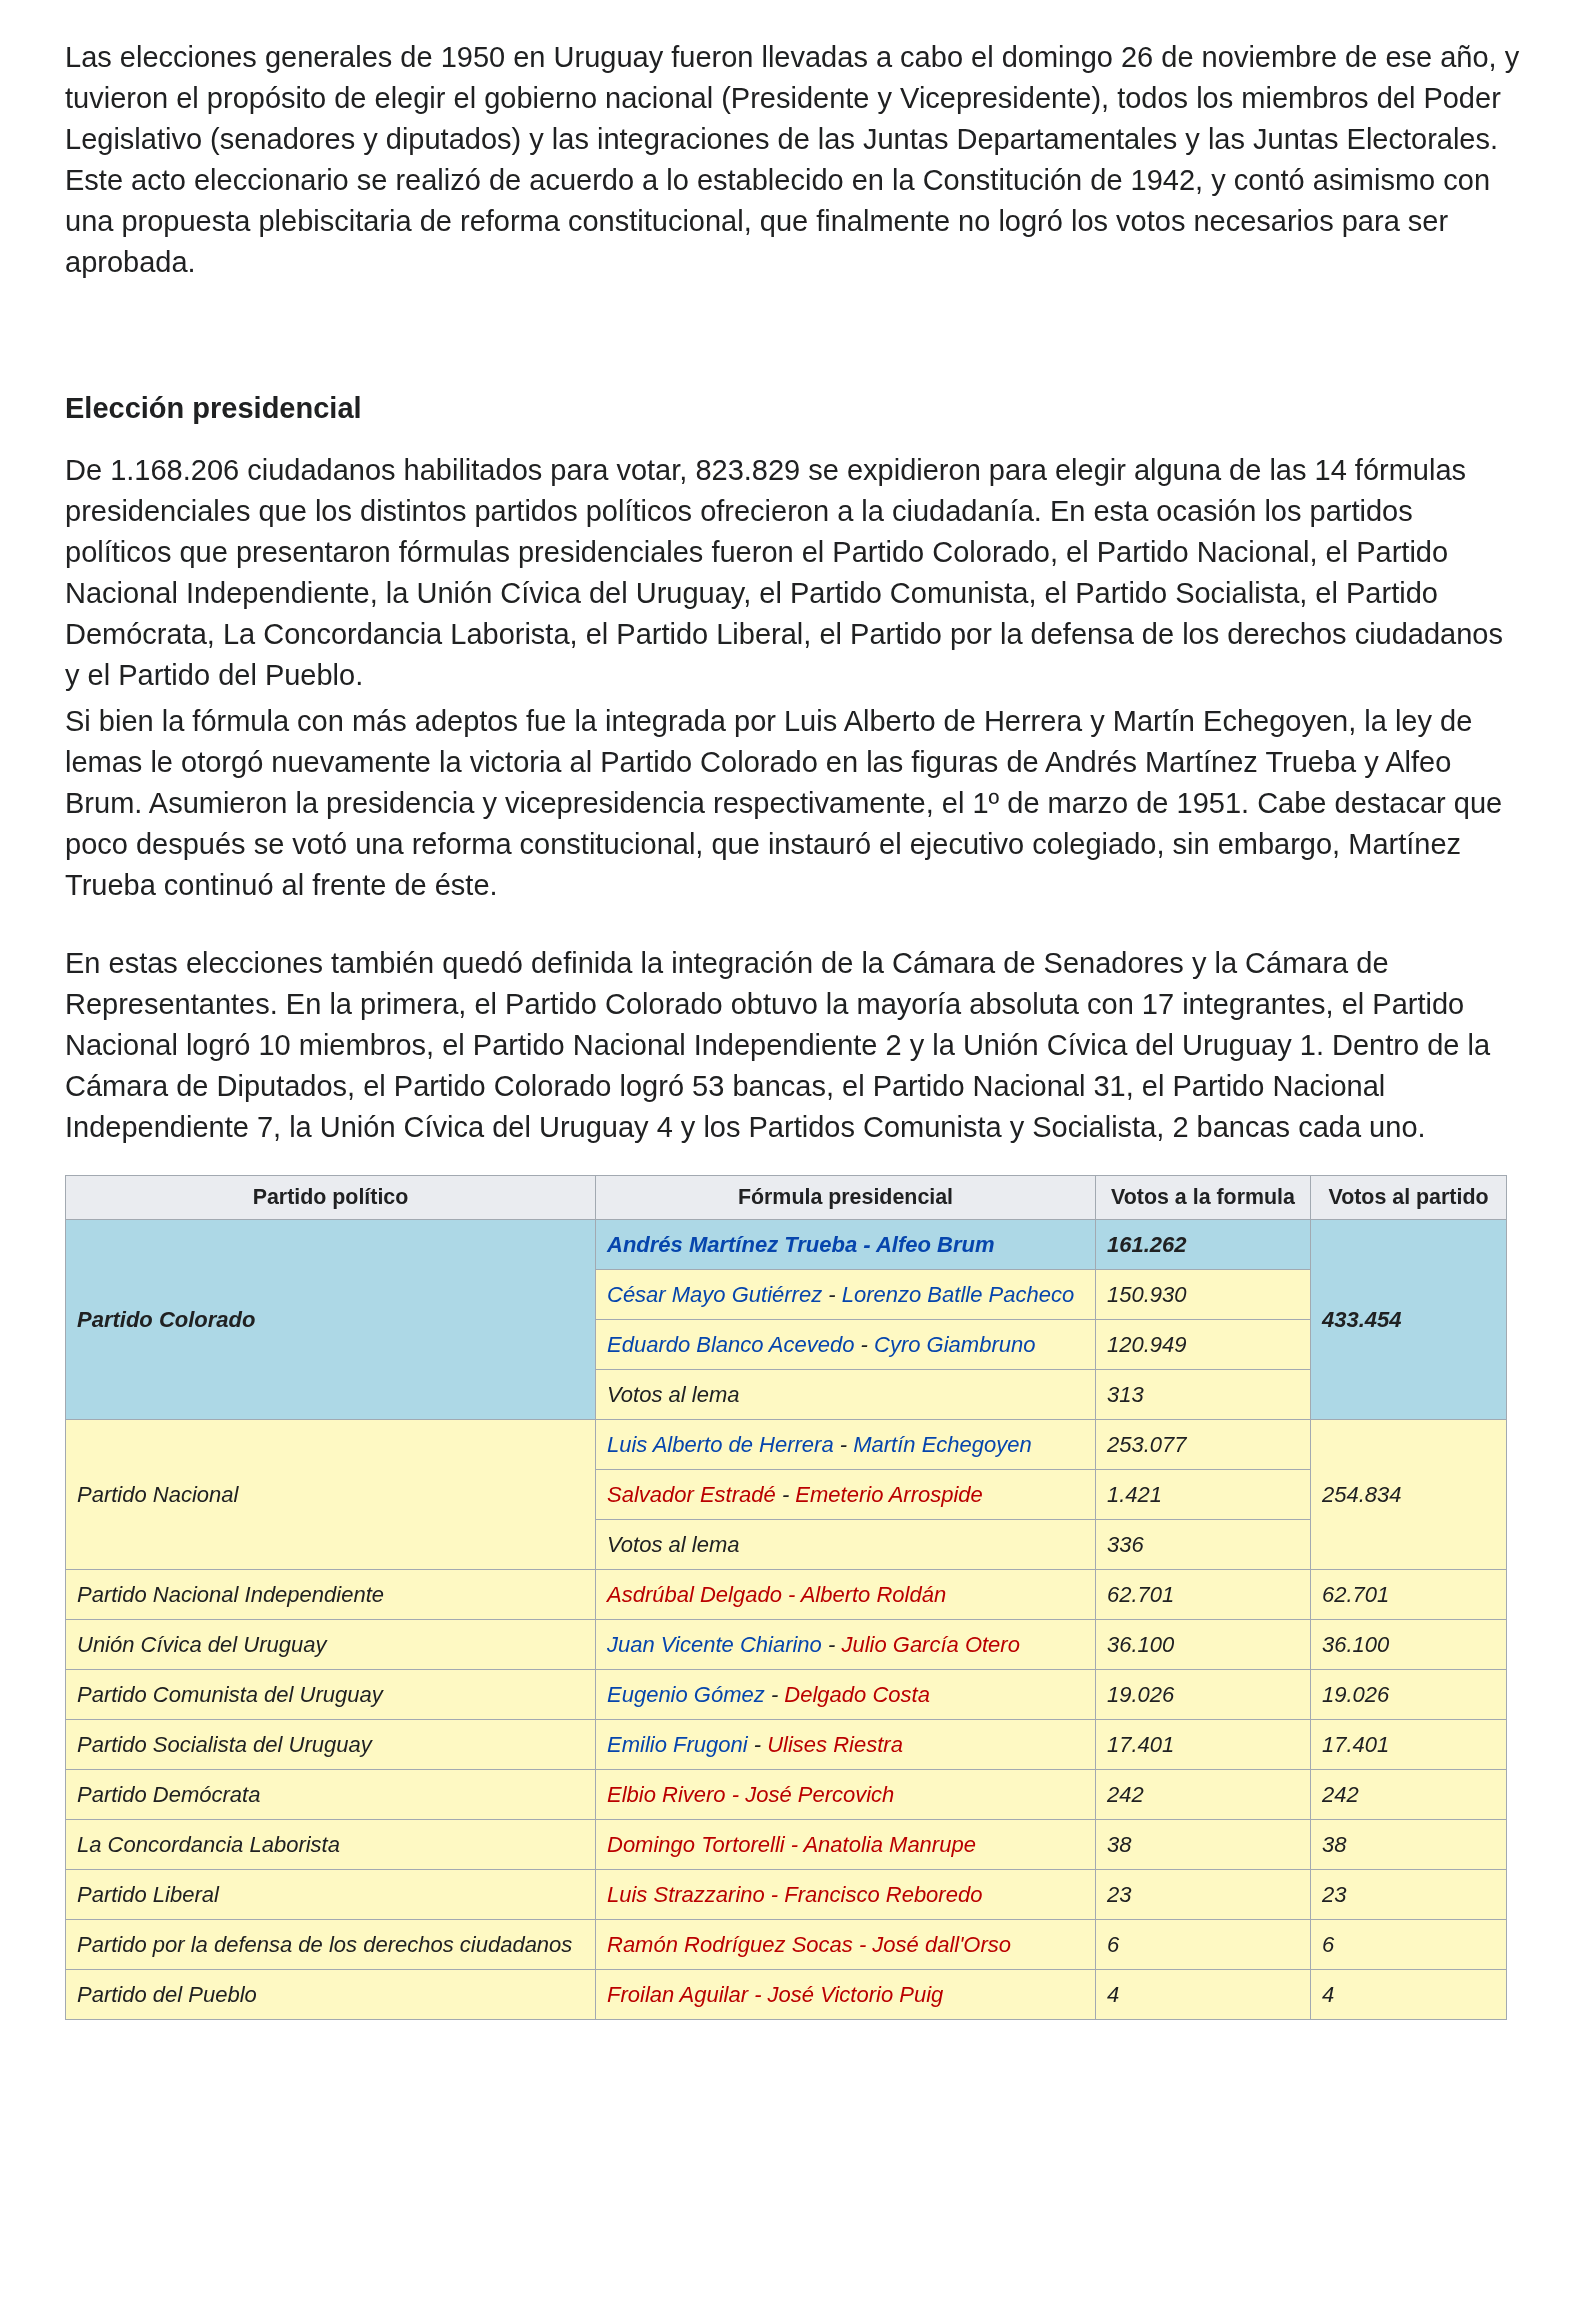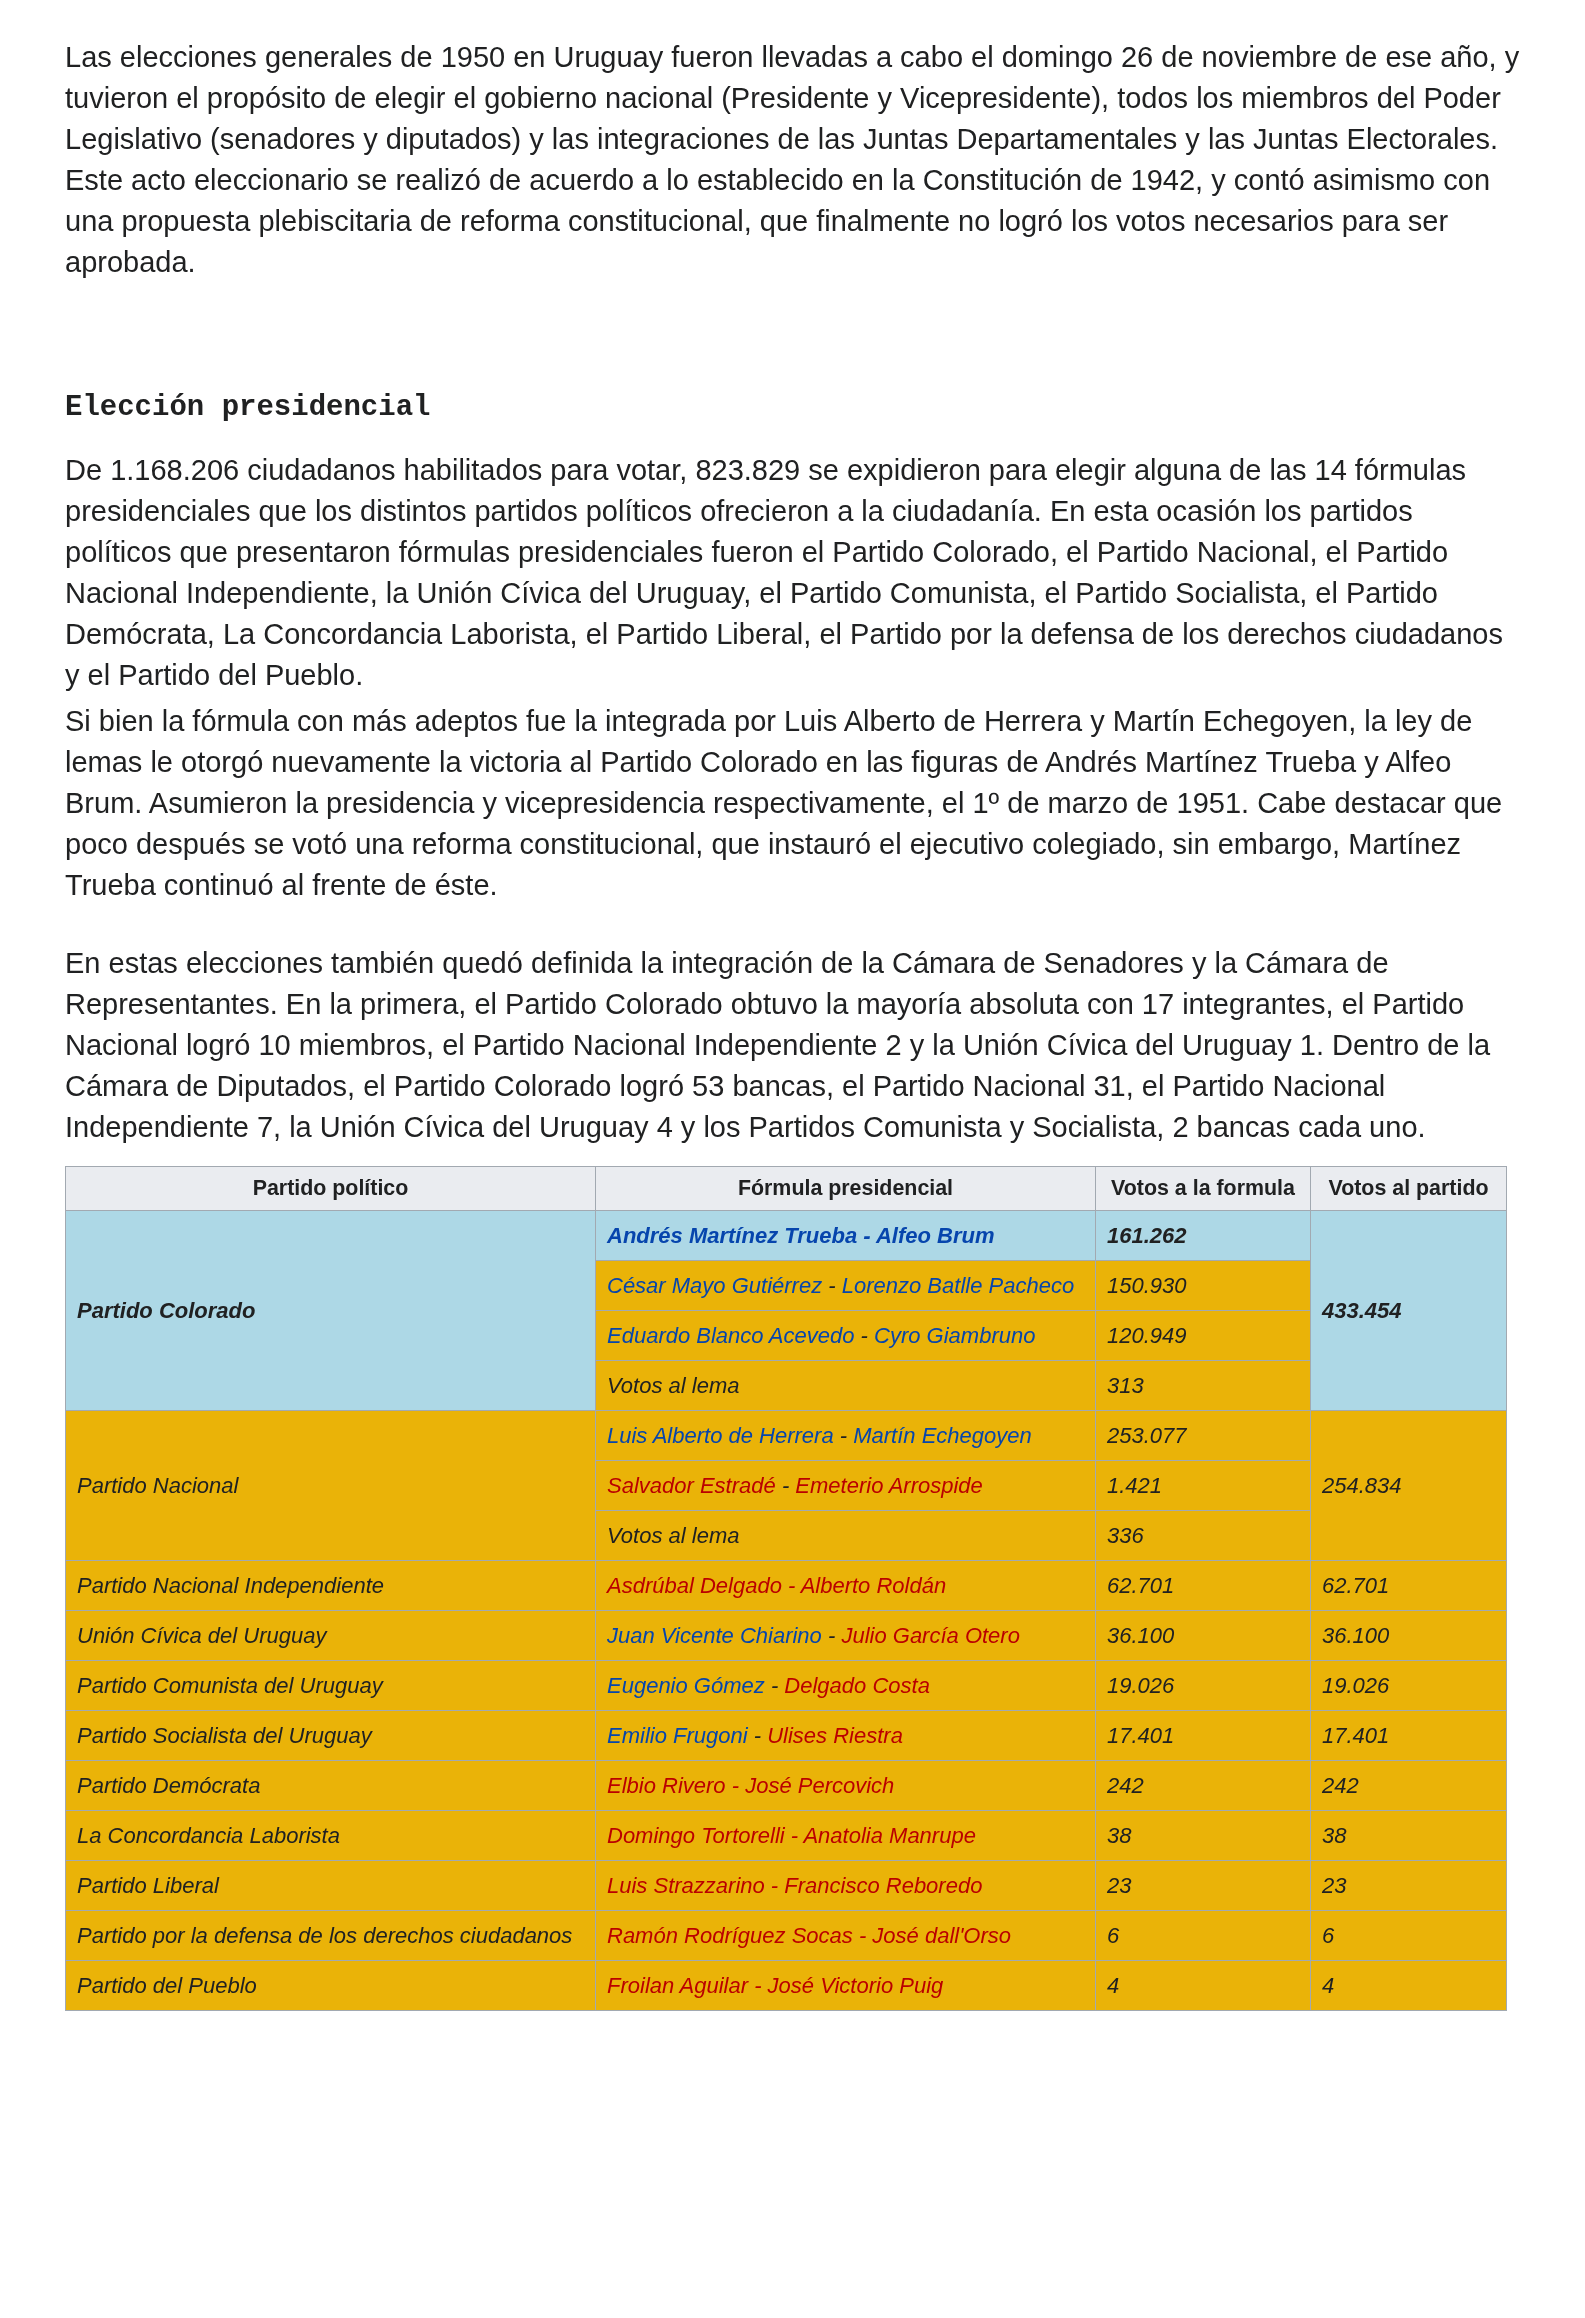--- a/index.html
+++ b/index.html
@@ -19,40 +19,39 @@
   .article-title {
     margin: 92px 0 0 0;
     font-size: 29px;
     line-height: 36px;
     font-weight: 700;
   }
   .section-heading {
     font-size: 29px;
     line-height: 36px;
     font-weight: 700;
-    font-family: Liberation Mono, monospace;
   }
   .para {
     font-size: 29px;
     line-height: 41px;
     margin: 0;
   }
   .intro-para   { margin-top: 37px; }
   .heading-1    { margin-top: 107px; }
   .para-1       { margin-top: 12.4px; }
   .heading-2    { margin-top: 30px; }
   .para-2       { margin-top: 5px; }
   .para-3       { margin-top: 37px; }
 
   table.results {
-    margin-top: 18px;
+    margin-top: 27px;
     border-collapse: collapse;
     table-layout: fixed;
     width: 1441px;
-    background: #eab308;
+    background: #fef9c3;
   }
   table.results col.c1 { width: 530px; }
   table.results col.c2 { width: 500px; }
   table.results col.c3 { width: 215px; }
   table.results col.c4 { width: 196px; }
   table.results th, table.results td {
     border: 1.4px solid #a2a9b1;
     padding: 0 11px;
     vertical-align: middle;
     white-space: nowrap;

